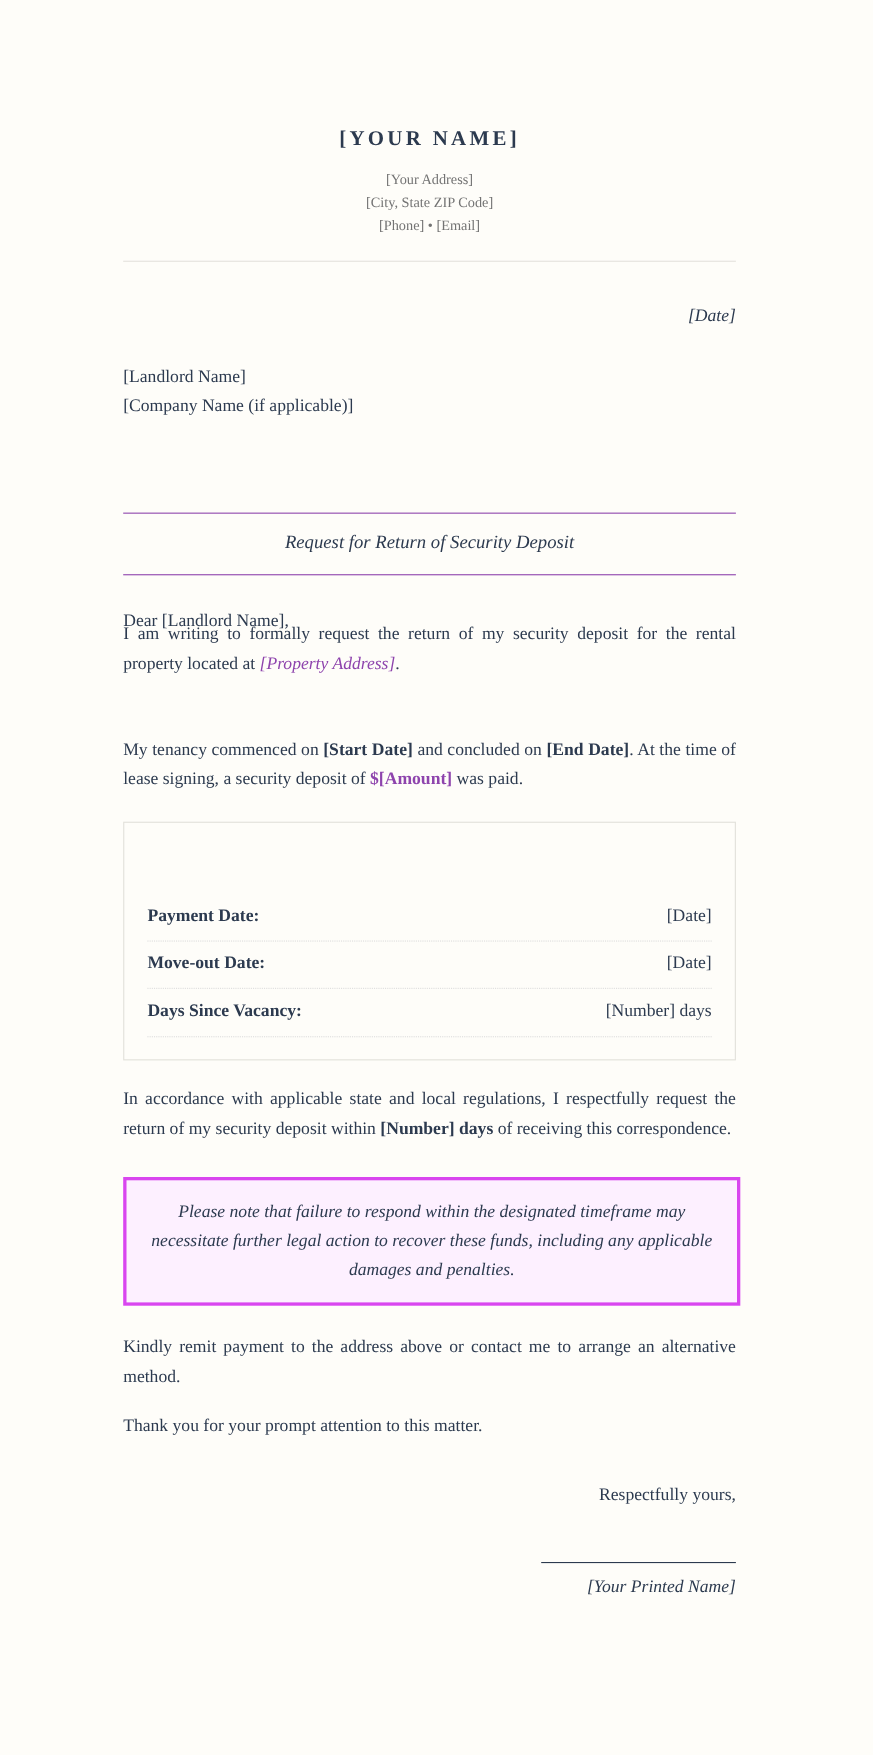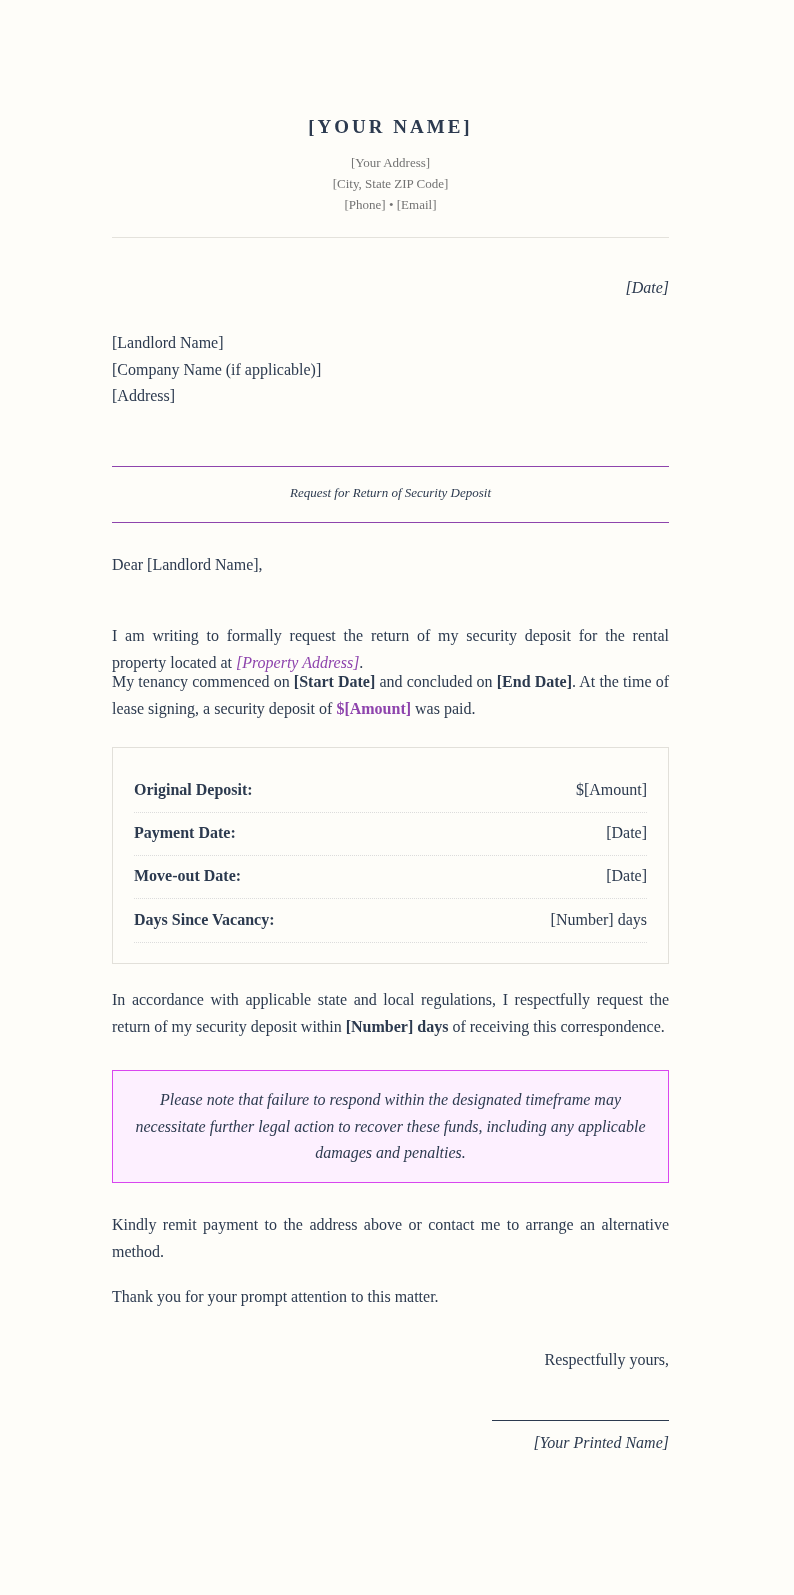--- a/index.html
+++ b/index.html
@@ -69,21 +69,21 @@
     height: 1px;
     background: #8e44ad;
   }
   .subject {
     position: absolute;
     top: 481px;
     left: 0;
     width: 557px;
     text-align: center;
     font-style: italic;
-    font-size: 13px;
+    font-size: 17px;
     line-height: 24px;
   }
   .para {
     position: absolute;
     left: 0;
     width: 557px;
     font-size: 16px;
     line-height: 26.6px;
     text-align: justify;
     margin: 0;
@@ -111,21 +111,21 @@
     border-bottom: 1px dotted #dcdcdc;
   }
   .detail-label { font-weight: bold; }
   .notice {
     position: absolute;
     top: 1070px;
     left: 0;
     width: 555px;
     height: 111px;
     background: #fdf0ff;
-    border: 1px solid #d946ef;
+    border: 3px solid #d946ef;
   }
   .notice-text {
     position: absolute;
     top: 16px;
     left: 20px;
     width: 515px;
     text-align: center;
     font-style: italic;
     font-size: 16px;
     line-height: 26.6px;
@@ -172,38 +172,33 @@
     </div>
   </div>
 
   <div class="rule-gray"></div>
 
   <div class="date">[Date]</div>
 
   <div class="recipient">
     <div>[Landlord Name]</div>
     <div>[Company Name (if applicable)]</div>
-    <div>[Address]</div>
   </div>
 
   <div class="rule-purple" style="top:466px;"></div>
   <div class="subject">Request for Return of Security Deposit</div>
   <div class="rule-purple" style="top:522px;"></div>
 
   <p class="para" style="top:552px;">Dear [Landlord Name],</p>
 
-  <p class="para" style="top:623px;"><span>I am writing to formally request the return of my security deposit for the rental property located at </span><span class="purple-italic">[Property Address]</span><span>.</span></p>
+  <p class="para" style="top:564px;"><span>I am writing to formally request the return of my security deposit for the rental property located at </span><span class="purple-italic">[Property Address]</span><span>.</span></p>
 
   <p class="para" style="top:669px;"><span>My tenancy commenced on </span><span class="bold">[Start Date]</span><span> and concluded on </span><span class="bold">[End Date]</span><span>. At the time of lease signing, a security deposit of </span><span class="purple-bold">$[Amount]</span><span> was paid.</span></p>
 
   <div class="details-box">
-    <div class="detail-row" style="top:20px;">
-      <span class="detail-label">Original Deposit:</span>
-      <span class="detail-value">$[Amount]</span>
-    </div>
     <div class="detail-row" style="top:63px;">
       <span class="detail-label">Payment Date:</span>
       <span class="detail-value">[Date]</span>
     </div>
     <div class="detail-row" style="top:106px;">
       <span class="detail-label">Move-out Date:</span>
       <span class="detail-value">[Date]</span>
     </div>
     <div class="detail-row" style="top:150px;">
       <span class="detail-label">Days Since Vacancy:</span>

